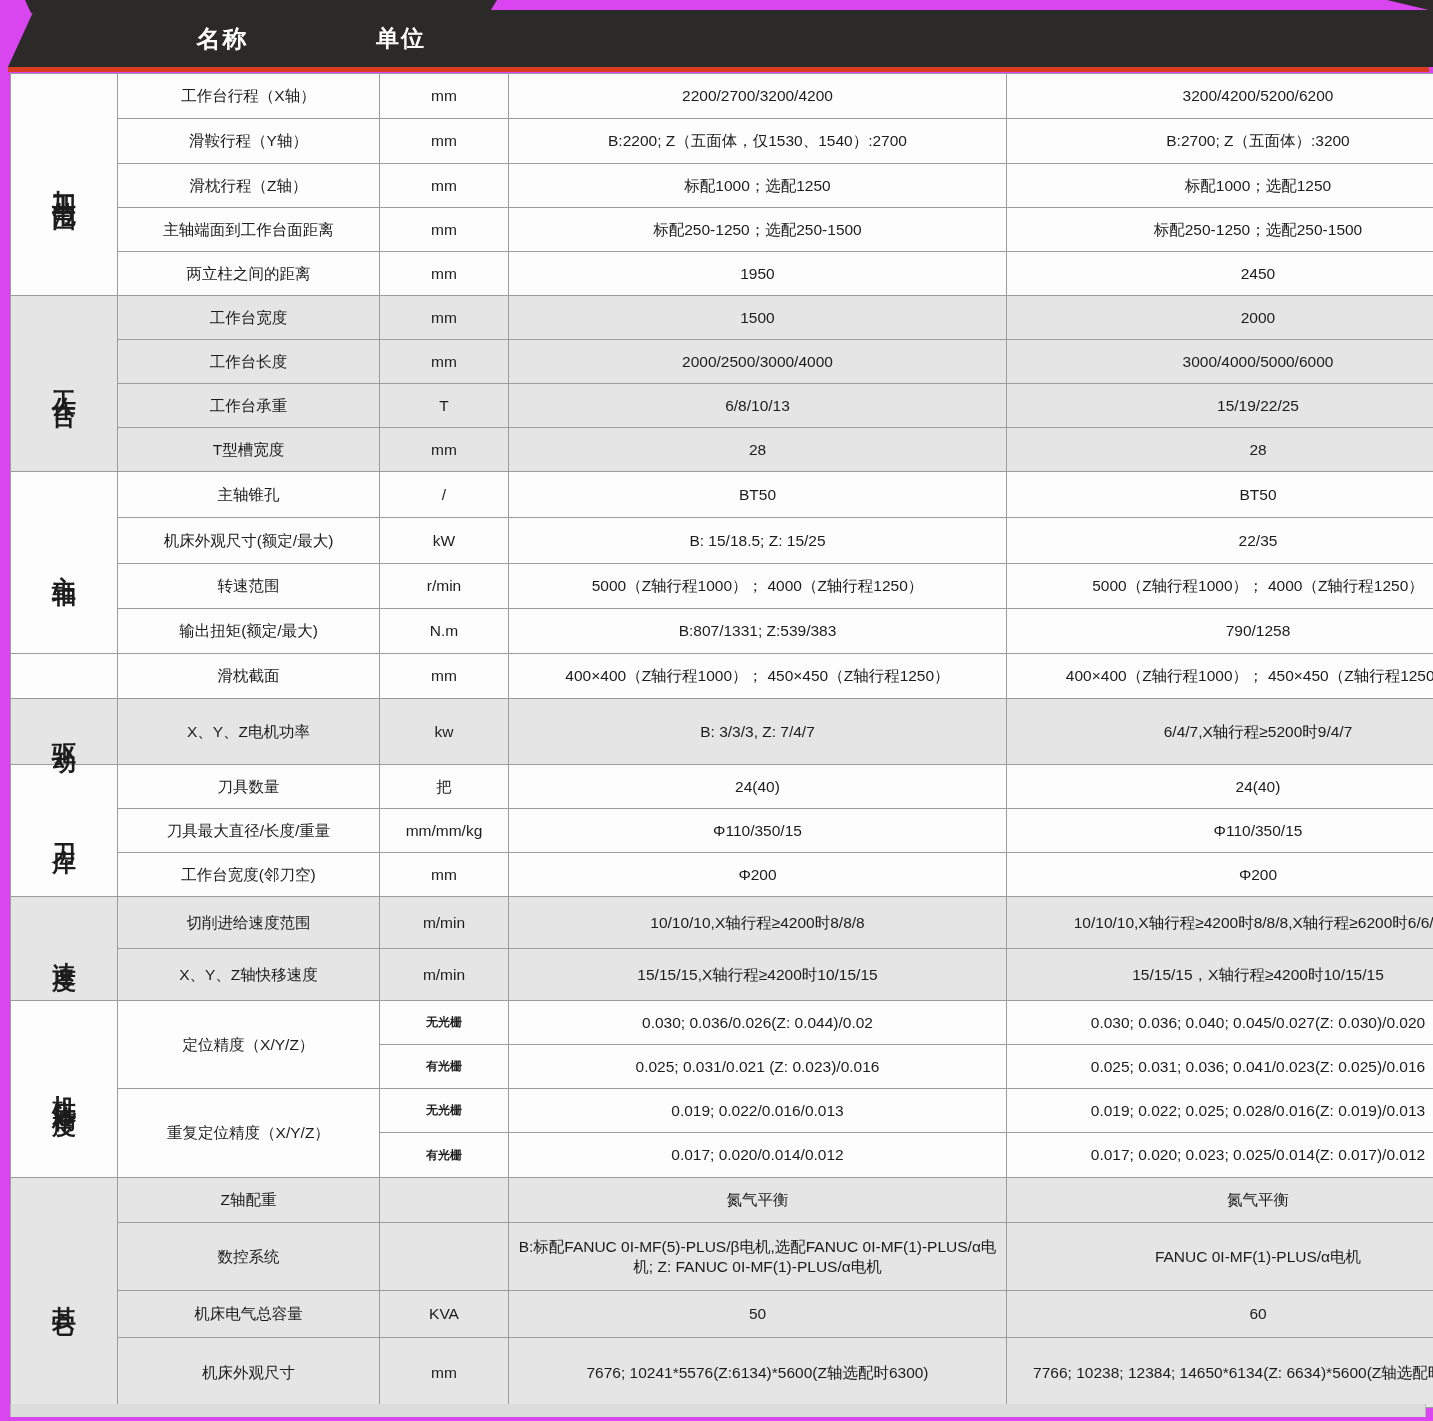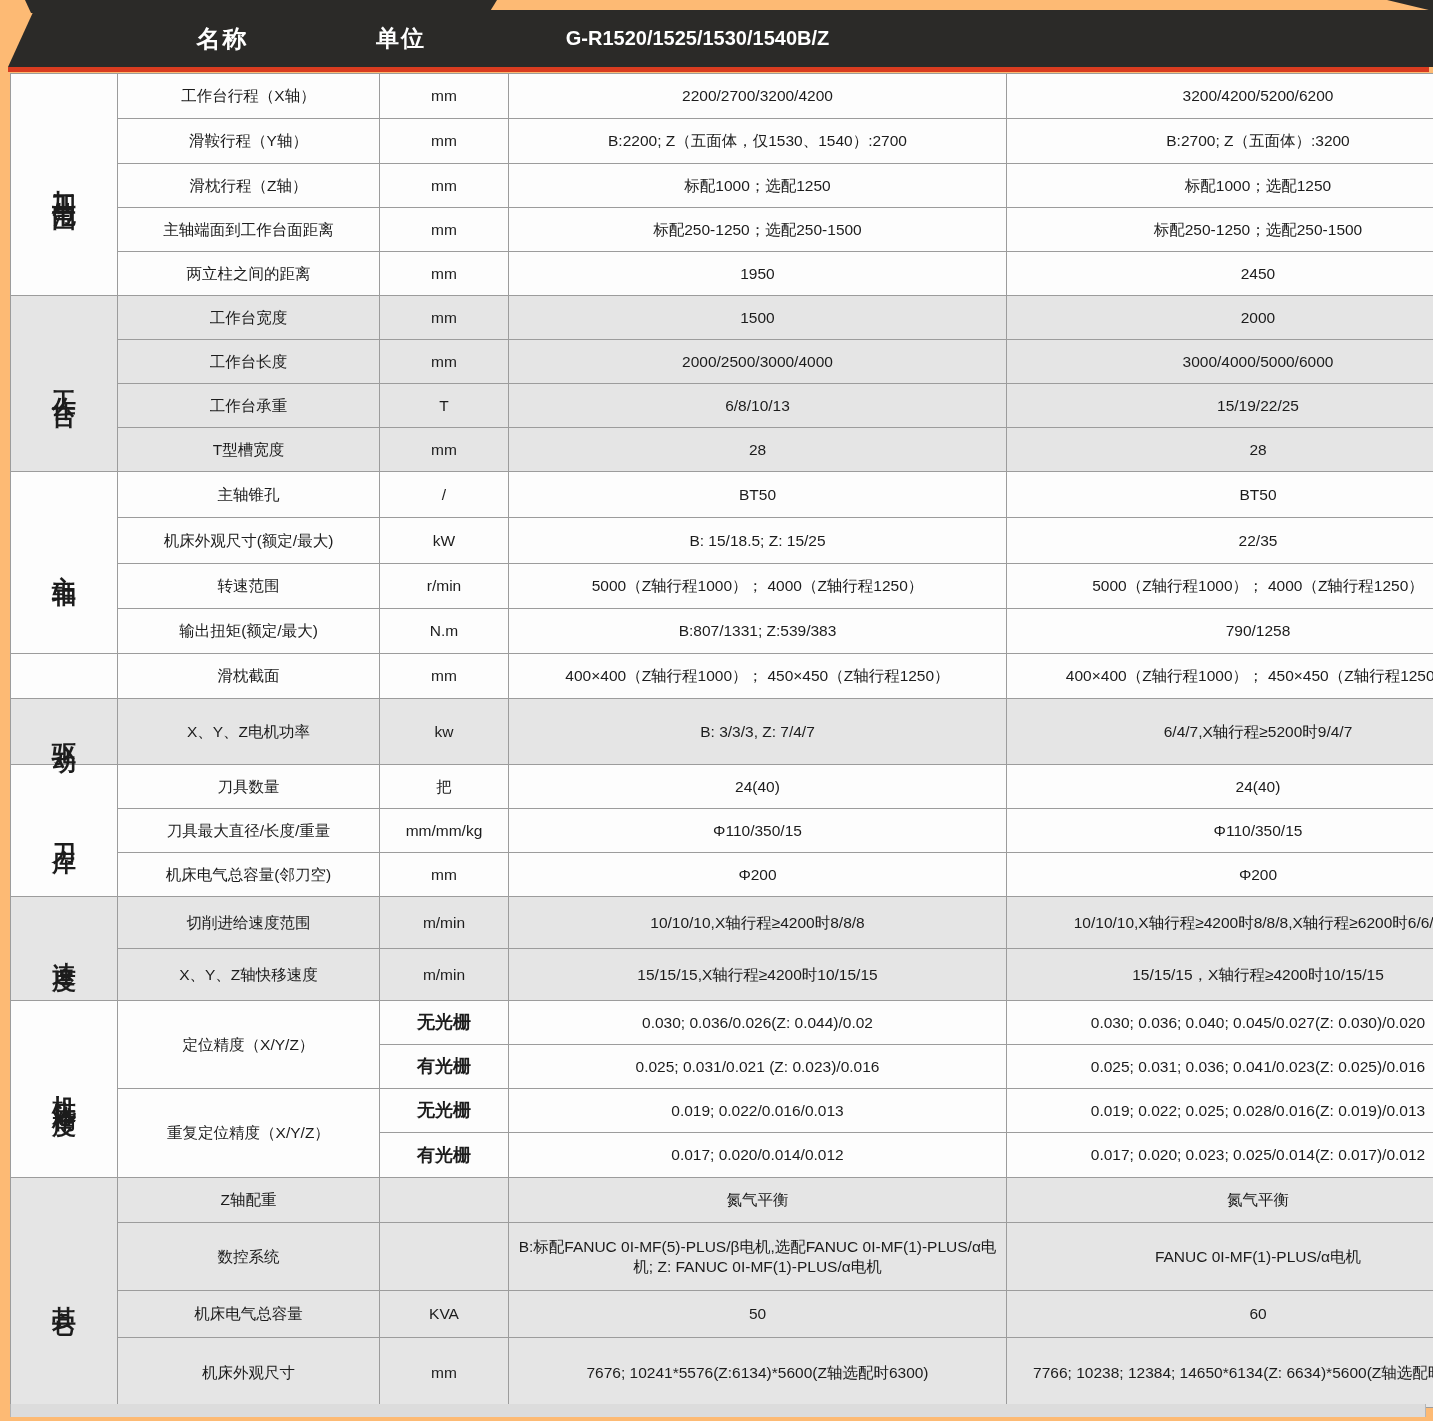--- a/index.html
+++ b/index.html
@@ -1,17 +1,17 @@
 <!DOCTYPE html>
 <html><head>
 <meta charset="utf-8">
 <style>
   html,body{margin:0;padding:0;background:#fff;}
   .page{
-    position:relative;width:1433px;height:1421px;overflow:hidden;background:#fdba74;
+    position:relative;width:1433px;height:1421px;overflow:hidden;background:#d946ef;
     font-family:"Liberation Sans","DejaVu Sans",sans-serif;color:#1c1c1c;
   }
   
   .top-strip{position:absolute;left:25px;top:0;width:472px;height:13px;background:#2b2a28;
     clip-path:polygon(0 0,100% 0,calc(100% - 8px) 100%,6px 100%);}
   .top-corner{position:absolute;right:0;top:0;width:46px;height:11px;background:#2b2a28;
     clip-path:polygon(0 0,100% 0,100% 100%);}
   
   .header-band{position:absolute;left:8px;top:10px;width:1425px;height:57px;background:#2b2a28;
     clip-path:polygon(0 100%,26px 0,100% 0,100% 100%);display:flex;align-items:center;}
@@ -25,39 +25,38 @@
   
   table.spec{position:absolute;left:10px;top:73px;border-collapse:collapse;table-layout:fixed;width:1414px;}
   table.spec td{border:1px solid #9c9c9c;background:#fdfdfd;font-size:15.5px;line-height:1.25;
     text-align:center;vertical-align:middle;padding:2px 8px;word-break:break-word;}
   table.spec tr.sh td{background:#e5e5e5;}
   td.cat{width:90px;}
   td.cat span{writing-mode:vertical-rl;text-orientation:upright;font-size:24px;font-weight:bold;
     letter-spacing:6px;display:inline-block;}
   td.nm{width:245px;text-align:left;padding:2px 4px 2px 16px;font-size:17px;font-weight:normal;}
   td.un{width:112px;font-size:16px;}
-  td.un.cjk{font-weight:bold;font-size:18px;}
+  td.un.cjk{font-weight:bold;font-size:12px;}
   td.v1{width:481px;}
   td.v2{width:486px;}
   .bottom-strip{position:absolute;left:10px;top:1404px;width:1414px;height:13px;background:#dcdcdc;
     border-left:1px solid #b5b5b5;border-right:1px solid #b5b5b5;}
 </style>
 </head>
 <body>
 
 <div class="page">
 
   <div class="top-strip"></div>
   <div class="top-corner"></div>
 
   <div class="header-band">
     <div class="hseg spacer"></div>
     <div class="hseg name">名称</div>
     <div class="hseg unit">单位</div>
-    <div class="hseg m1">G-R1520/1525/1530/1540B/Z</div>
   </div>
   <div class="red-line"></div>
 
   <table class="spec">
 
     <tbody>
         <tr style="height:45px">
       <td class="cat" rowspan="5"><span>加工范围</span></td>
       <td class="nm">工作台行程（X轴）</td>
       <td class="un">mm</td>
@@ -164,21 +163,21 @@
       <td class="v1">24(40)</td>
       <td class="v2">24(40)</td>
     </tr>
     <tr style="height:44px">
       <td class="nm">刀具最大直径/长度/重量</td>
       <td class="un">mm/mm/kg</td>
       <td class="v1">Φ110/350/15</td>
       <td class="v2">Φ110/350/15</td>
     </tr>
     <tr style="height:44px">
-      <td class="nm">机床电气总容量(邻刀空)</td>
+      <td class="nm">工作台宽度(邻刀空)</td>
       <td class="un">mm</td>
       <td class="v1">Φ200</td>
       <td class="v2">Φ200</td>
     </tr>
 
     <tr class="sh" style="height:52px">
       <td class="cat" rowspan="2"><span>速度</span></td>
       <td class="nm">切削进给速度范围</td>
       <td class="un">m/min</td>
       <td class="v1">10/10/10,X轴行程≥4200时8/8/8</td>

